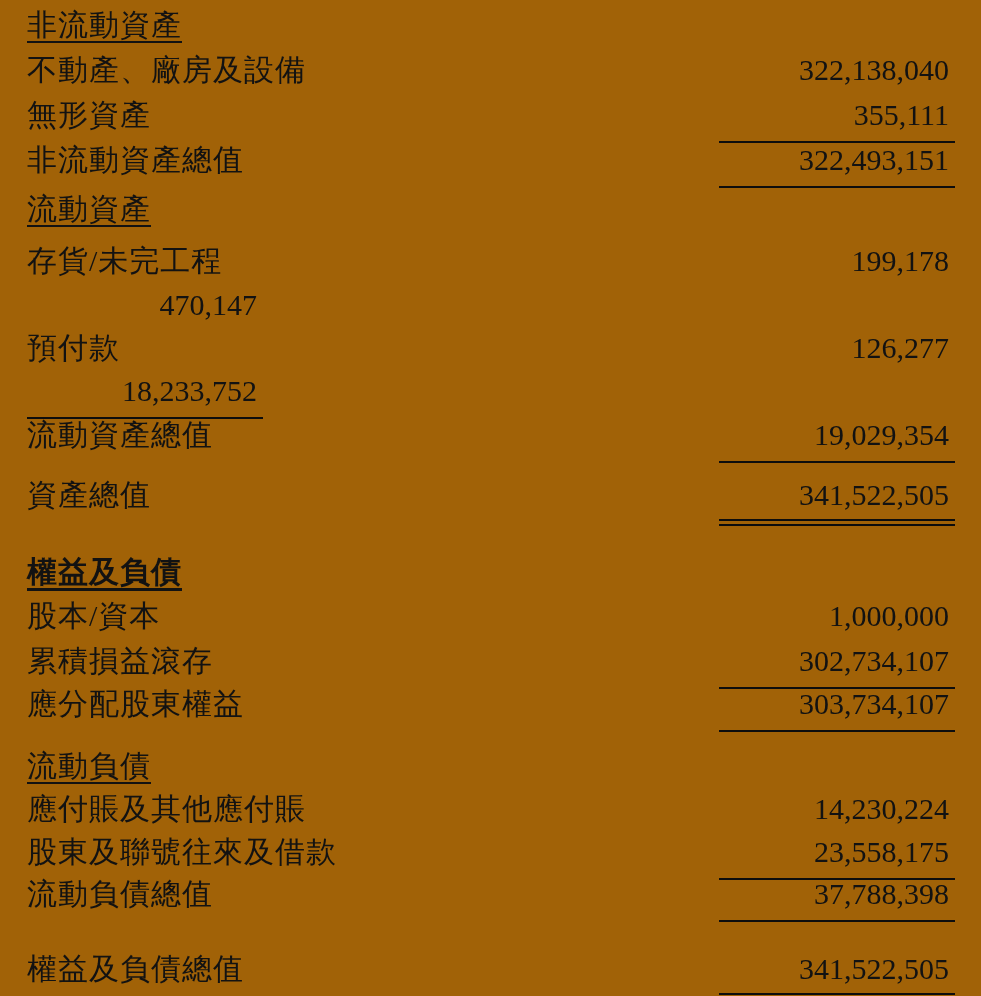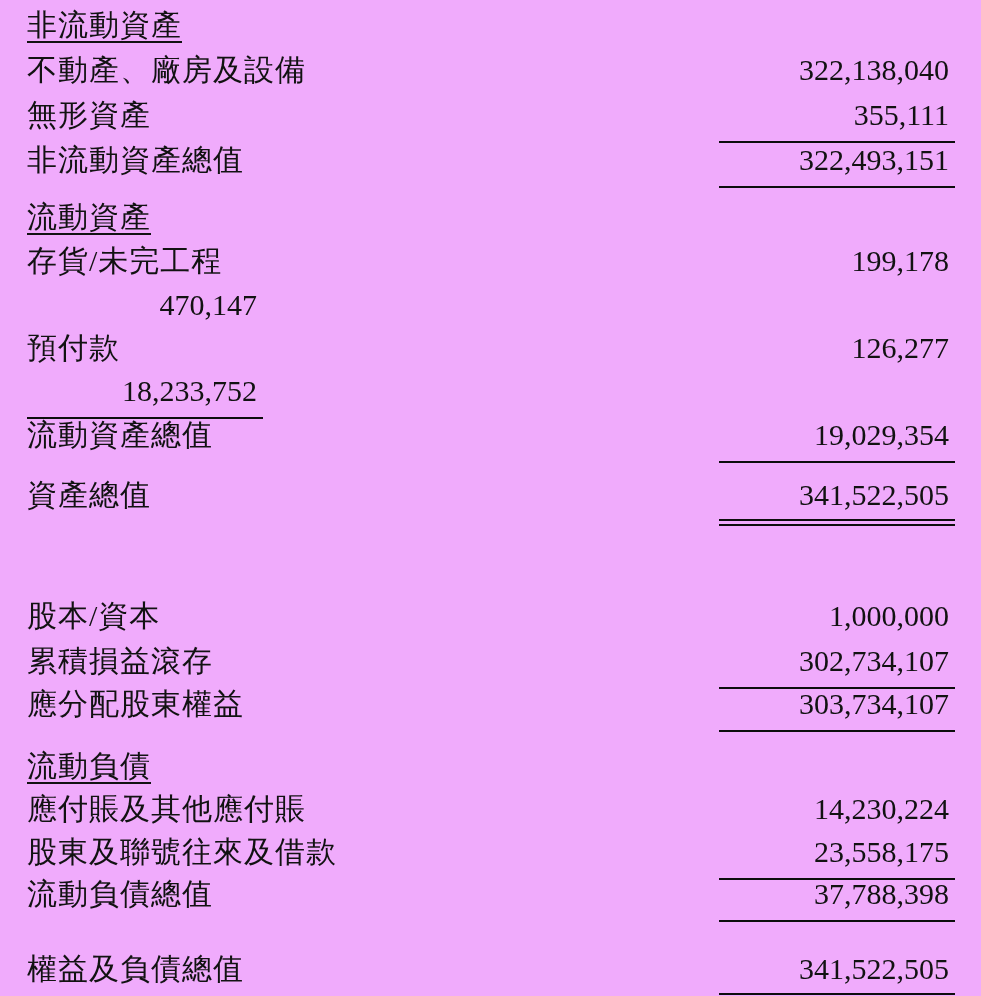--- a/index.html
+++ b/index.html
@@ -4,21 +4,21 @@
 <style>
   html, body {
     margin: 0;
     padding: 0;
     background: #ffffff;
   }
   .page {
     position: relative;
     width: 981px;
     height: 996px;
-    background: #f0abfc;
+    background: #a16207;
     color: #121212;
     font-family: "Liberation Serif", "DejaVu Serif", serif;
     overflow: hidden;
   }
   .row {
     position: absolute;
     left: 27px;
     right: 26px;
     display: flex;
     justify-content: space-between;
@@ -73,21 +73,21 @@
   <div class="row" style="top:98px">
     <span class="label">無形資產</span>
     <span class="val single">355,111</span>
   </div>
 
   <div class="row" style="top:143px">
     <span class="label">非流動資產總值</span>
     <span class="val single">322,493,151</span>
   </div>
 
-  <div class="row" style="top:200px">
+  <div class="row" style="top:192px">
     <span class="label hdr">流動資產</span>
   </div>
 
   <div class="row" style="top:244px">
     <span class="label">存貨/未完工程</span>
     <span class="val">199,178</span>
   </div>
 
   <div class="row" style="top:288px">
     <span class="val">470,147</span>
@@ -105,20 +105,23 @@
   <div class="row" style="top:418px">
     <span class="label">流動資產總值</span>
     <span class="val single">19,029,354</span>
   </div>
 
   <div class="row" style="top:478px">
     <span class="label">資產總值</span>
     <span class="val double">341,522,505</span>
   </div>
 
+  <div class="row" style="top:555px">
+    <span class="label hdr-bold">權益及負債</span>
+  </div>
 
   <div class="row" style="top:599px">
     <span class="label">股本/資本</span>
     <span class="val">1,000,000</span>
   </div>
 
   <div class="row" style="top:644px">
     <span class="label">累積損益滾存</span>
     <span class="val single">302,734,107</span>
   </div>

